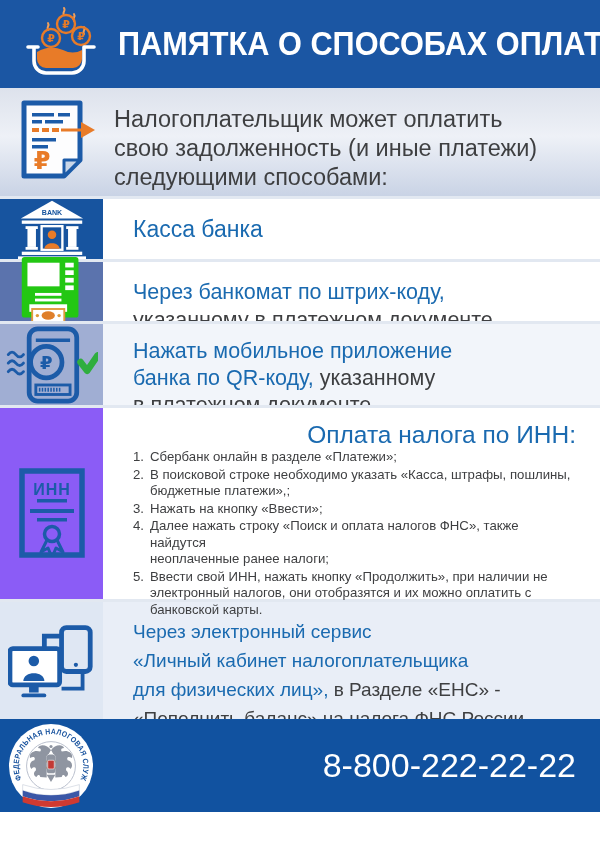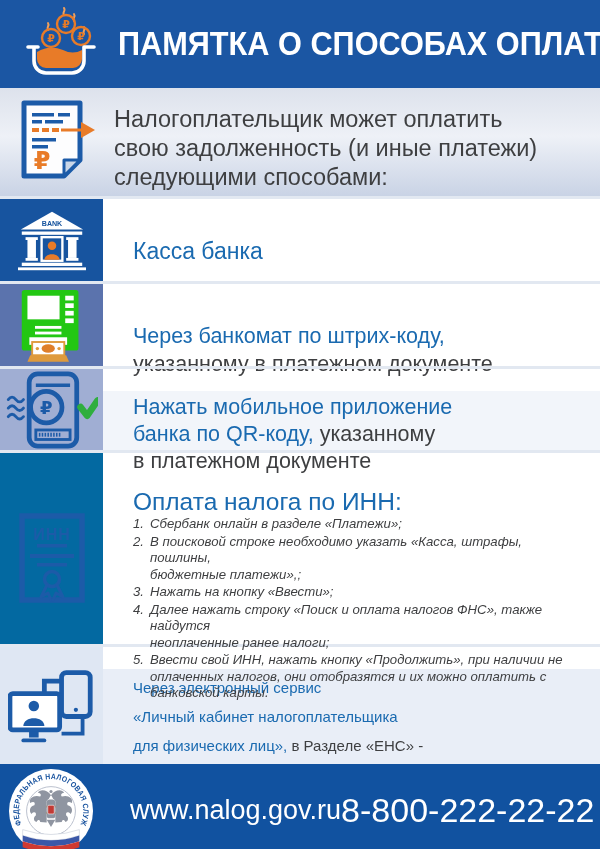--- a/index.html
+++ b/index.html
@@ -17,42 +17,42 @@
     display:flex;align-items:center;flex:0 0 auto;}
   .intro svg{display:block;margin-left:14px;flex:0 0 auto;}
   .intro-text{margin:12px 0 0 16px;font-size:23.5px;line-height:29px;color:#3e3f41;white-space:pre-line;}
 
   .sep{height:3px;background:#e2e8f1;flex:0 0 auto;}
 
   
   .row{display:flex;flex:0 0 auto;}
   .icon-cell{width:103px;flex:0 0 103px;display:flex;align-items:center;justify-content:center;}
   .content{flex:1;display:flex;flex-direction:column;justify-content:center;
-    padding-left:30px;padding-right:24px;background:#ffffff;margin-top:22px;}
+    padding-left:30px;padding-right:24px;background:#ffffff;}
   .content p{margin:0;}
   .mixed{white-space:pre-line;font-size:21.5px;line-height:28px;}
   .hl{color:#1a6ab0;}
   .dk{color:#3e3f41;}
 
-  .row-bank{height:82px;}   .row-bank .icon-cell{background:#17549f;}
-  .row-atm{height:82px;}    .row-atm .icon-cell{background:#5b73ad;}
+  .row-bank{height:60px;}   .row-bank .icon-cell{background:#17549f;}
+  .row-atm{height:59px;}    .row-atm .icon-cell{background:#5b73ad;}
   .row-mobile{height:81px;} .row-mobile .icon-cell{background:#a0aed3;}
   .row-mobile .content{background:#f2f5fa;}
-  .row-inn{height:191px;}   .row-inn .icon-cell{background:#0369a1;text-align:right;}
+  .row-inn{height:191px;}   .row-inn .icon-cell{background:#8b5cf6;text-align:right;}
   .row-online{height:117px;}.row-online .icon-cell{background:#dfe7f3;}
   .row-online .content{background:#e9eef7;}
 
   .bank-title{font-size:23px;color:#1a6ab0;}
 
-  .inn-content{justify-content:flex-start;padding-top:13px;}
+  .inn-content{justify-content:flex-start;padding-top:13px;align-items:flex-end;}
   .inn-heading{font-size:24.5px;color:#1a6ab0;margin:0 0 7px 0;}
   .inn-steps{margin:0;padding:0;list-style:none;counter-reset:n;
     font-size:13.2px;line-height:16.5px;color:#3e3f41;}
   .inn-steps li{counter-increment:n;position:relative;padding-left:17px;
-    white-space:pre-line;margin-bottom:1px;font-style:italic;}
+    white-space:pre-line;margin-bottom:1px;}
   .inn-steps li::before{content:counter(n) ".";position:absolute;left:0;top:0;}
 
   
   .footer{height:93px;background:#1152a0;display:flex;align-items:center;flex:0 0 auto;}
   .footer svg{display:block;margin-left:8px;margin-top:4px;flex:0 0 auto;}
   .site{color:#ffffff;font-size:27px;margin-left:36px;white-space:nowrap;}
   .phone{color:#ffffff;font-size:34px;margin-left:auto;margin-right:24px;white-space:nowrap;}
 
   .num{font-family:"DejaVu Sans",sans-serif;}
 </style>
@@ -219,21 +219,21 @@
     <div class="content inn-content">
       <p class="inn-heading">Оплата налога по ИНН:</p>
       <ol class="inn-steps">
         <li>Сбербанк онлайн в разделе «Платежи»;</li>
         <li>В поисковой строке необходимо указать «Касса, штрафы, пошлины,
 бюджетные платежи»,;</li>
         <li>Нажать на кнопку «Ввести»;</li>
         <li>Далее нажать строку «Поиск и оплата налогов ФНС», также найдутся
 неоплаченные ранее налоги;</li>
         <li>Ввести свой ИНН, нажать кнопку «Продолжить»,  при наличии не
-оплаченных налогов,  они отобразятся и их можно оплатить с
+электронный налогов,  они отобразятся и их можно оплатить с
 банковской карты.</li>
       </ol>
     </div>
   </div>
 
   <div class="sep"></div>
 
   <div class="row row-online">
     <div class="icon-cell">
       <svg viewBox="0 0 92 90" width="88" height="86">
@@ -243,21 +243,21 @@
         <rect x="56" y="10" width="30" height="46" rx="5" fill="#dfe7f3" stroke="#1c5ba8" stroke-width="5"></rect>
         <circle cx="71" cy="49" r="2.2" fill="#1c5ba8"></circle>
         <rect x="2" y="32" width="52" height="38" rx="3" fill="#ffffff" stroke="#1c5ba8" stroke-width="5"></rect>
         <circle cx="27" cy="45" r="5.5" fill="#1c5ba8"></circle>
         <path d="M16,66 c0,-11 22,-11 22,0 z" fill="#1c5ba8"></path>
         <rect x="22" y="72" width="10" height="6" fill="#1c5ba8"></rect>
         <rect x="14" y="79" width="26" height="4" rx="2" fill="#1c5ba8"></rect>
       </svg>
     </div>
     <div class="content">
-      <p class="mixed" style="line-height:29px;font-size:15px;">
+      <p class="mixed" style="line-height:29px;font-size:19px;">
         <span class="hl">Через электронный сервис
 «Личный кабинет налогоплательщика
 для физических лиц»,</span><span class="dk"> в Разделе «ЕНС» -
 «Пополнить баланс» на налога ФНС России.</span>
       </p>
     </div>
   </div>
 
   <footer class="footer">
     <svg viewBox="0 0 88 92" width="86" height="90">
@@ -284,17 +284,16 @@
           <circle cx="44" cy="17" r="2.2"></circle>
           <rect x="38" y="28" width="12" height="26" rx="4"></rect>
           <polygon points="38,56 50,56 44,66"></polygon>
         </g>
         <rect x="39.5" y="36" width="9" height="12" rx="1.5" fill="#c23a35" stroke="#ffffff" stroke-width="0.8"></rect>
       </g>
       <path d="M15,63 Q44,73 73,63 L73,69 Q44,79 15,69 Z" fill="#ffffff" stroke="#c5ccd8" stroke-width="0.6"></path>
       <path d="M15,69 Q44,79 73,69 L73,75 Q44,85 15,75 Z" fill="#3a57a7"></path>
       <path d="M15,75 Q44,85 73,75 L73,81 Q44,91 15,81 Z" fill="#cf3a31"></path>
     </svg>
-    <div class="site">www.nalog.gov.ru</div>
     <div class="phone">8-800-222-22-22</div>
   </footer>
 
 </div>
 
 </body></html>

